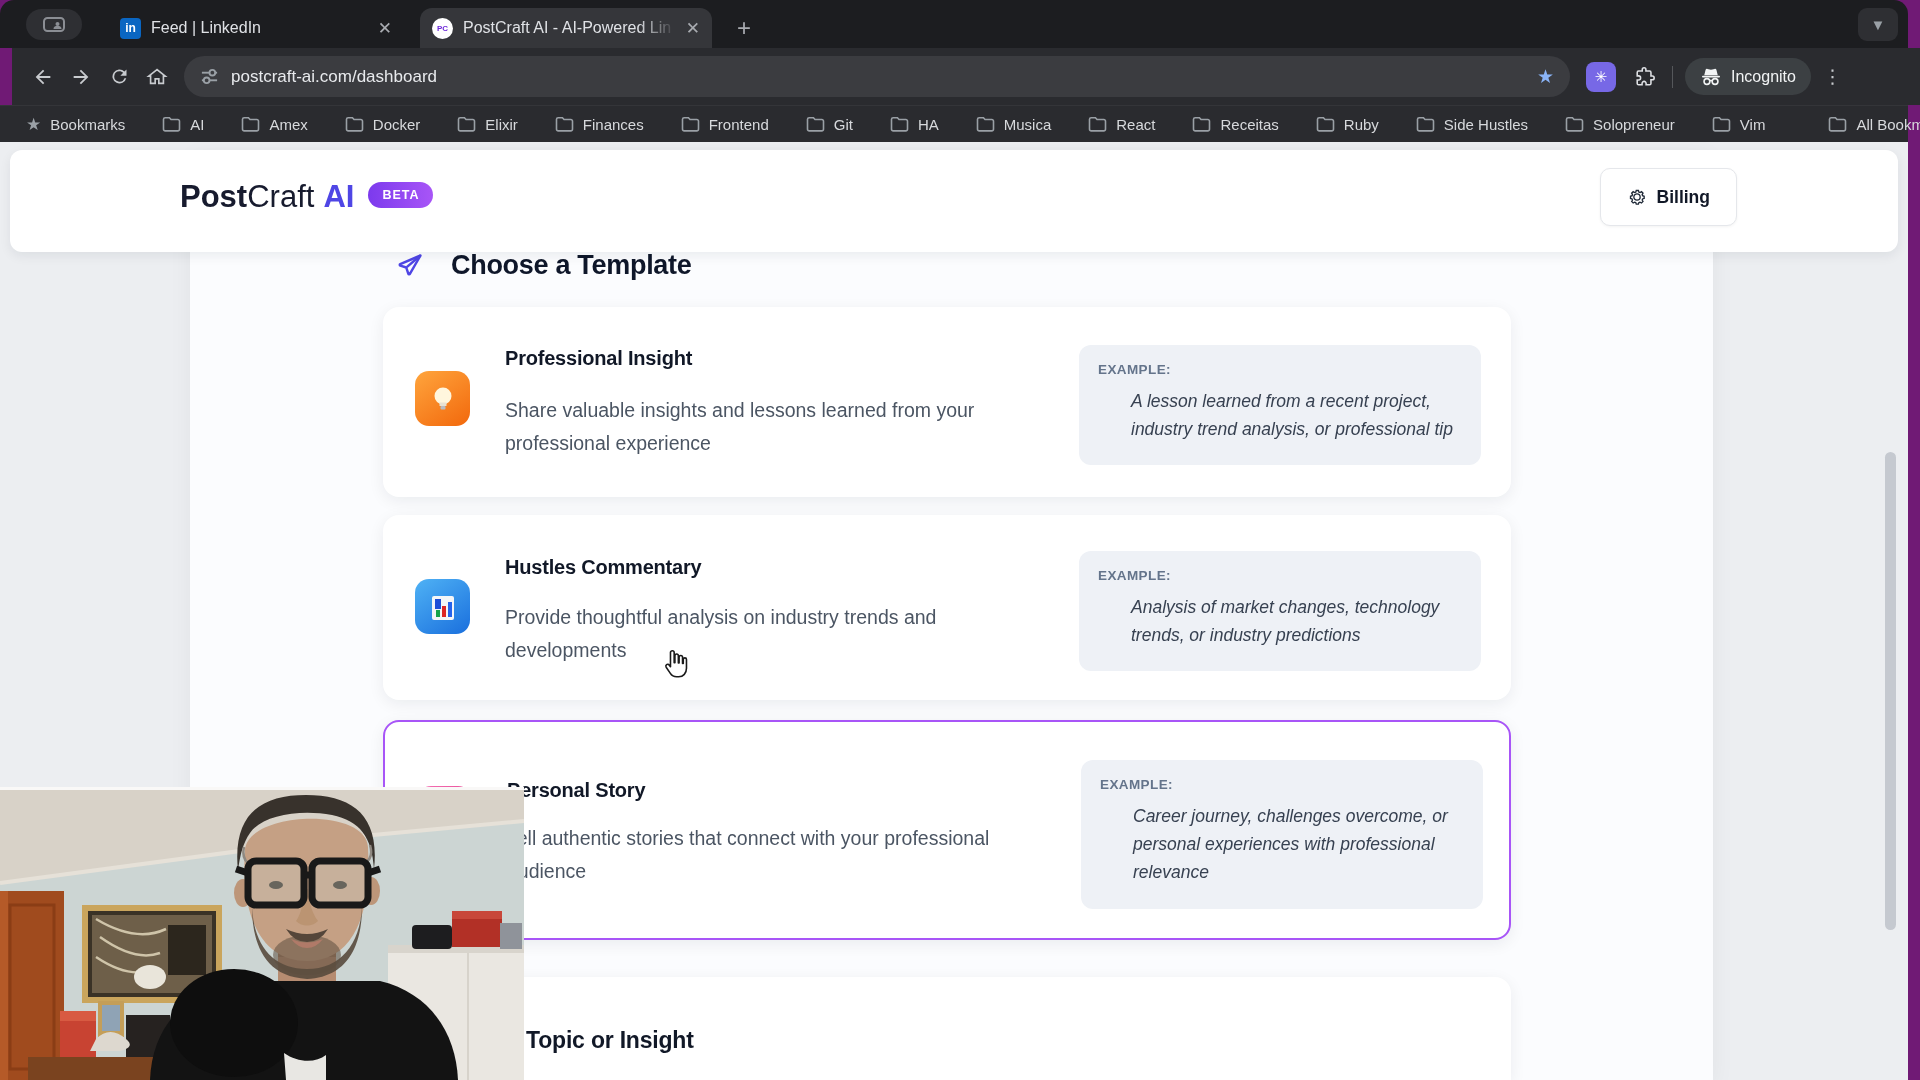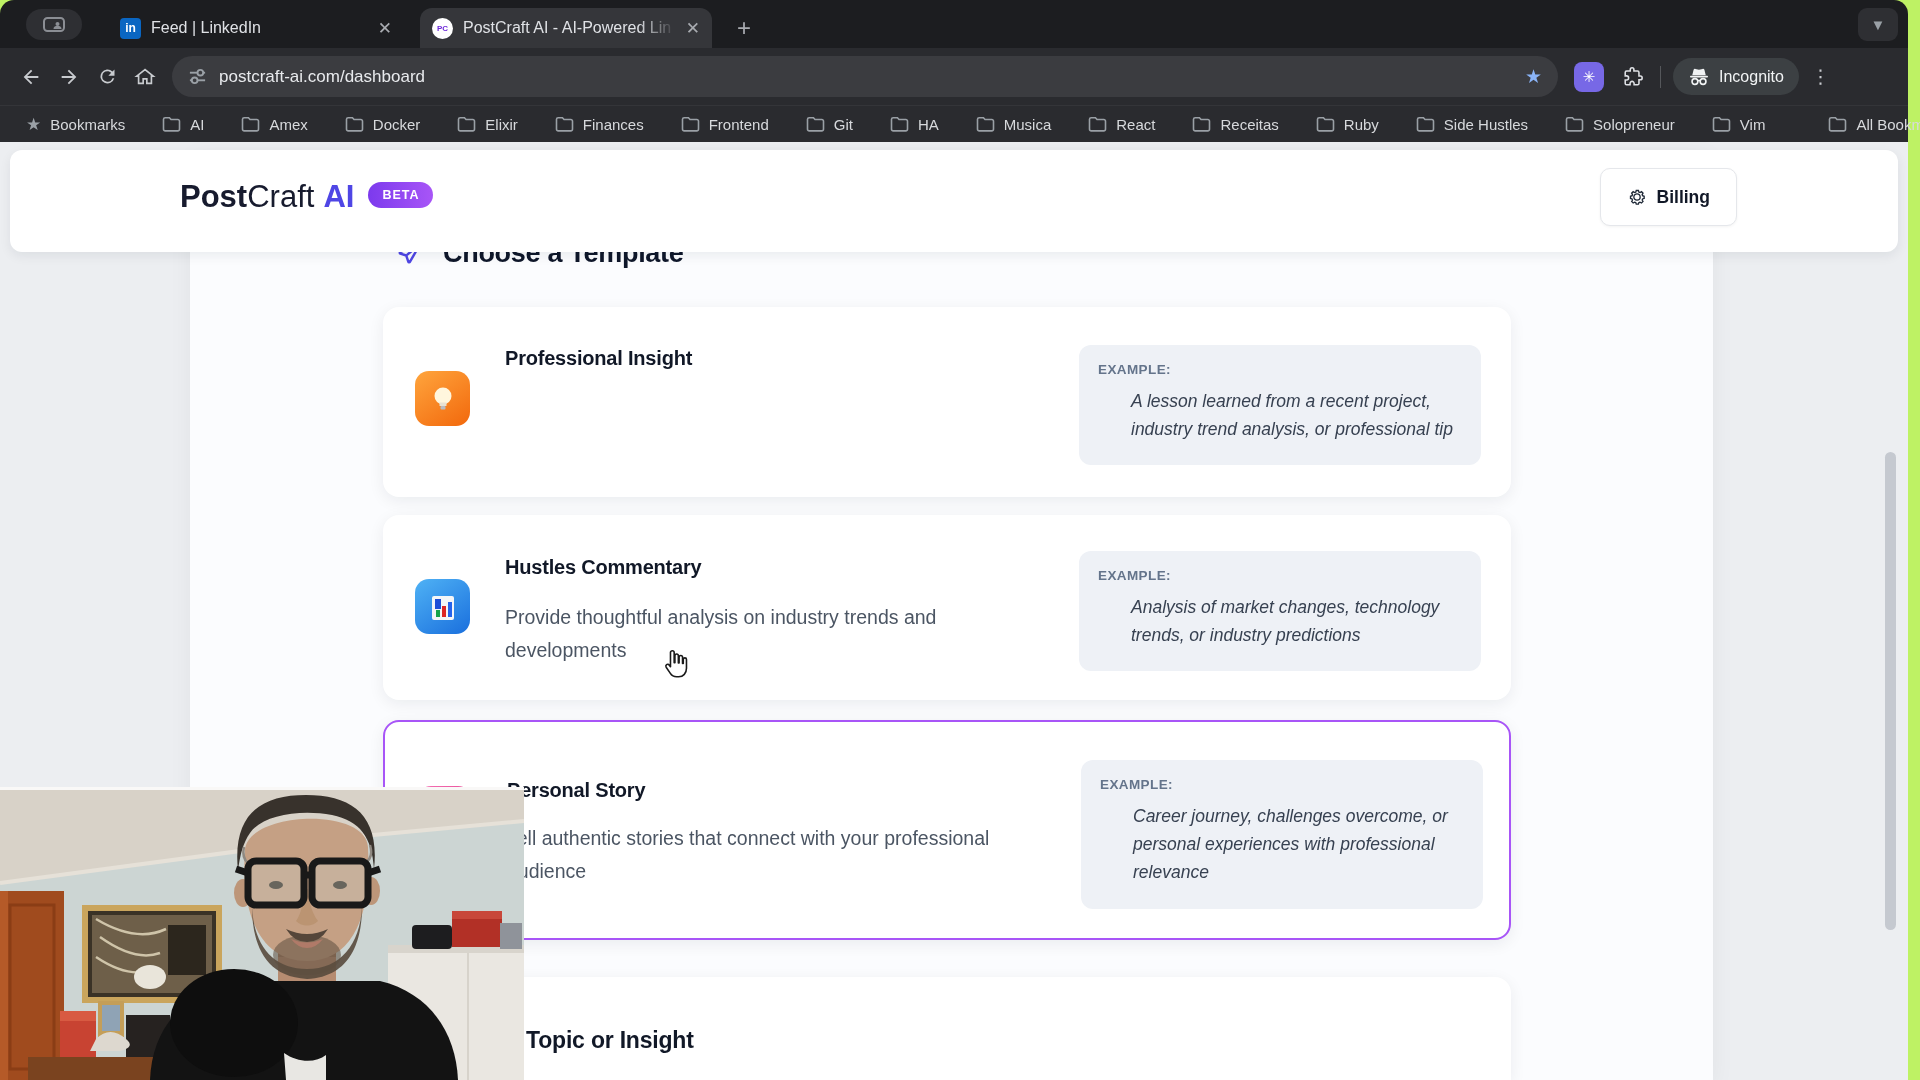--- a/index.html
+++ b/index.html
@@ -1,18 +1,18 @@
 <!DOCTYPE html>
 <html><head>
 <meta charset="utf-8">
 <style>
   * { margin:0; padding:0; box-sizing:border-box; }
   html,body { width:1920px; height:1080px; background:#000; overflow:hidden;
     font-family:"Liberation Sans", sans-serif; }
-  .stage { position:relative; width:1920px; height:1080px; background:#bef264; }
+  .stage { position:relative; width:1920px; height:1080px; background:#701a75; }
   .browser { position:absolute; left:0; top:0; width:1908px; height:1080px; }
 
   
   .tabstrip { position:absolute; left:0; top:0; width:100%; height:48px;
     background:#1c1d20; border-radius:14px 14px 0 0; }
   .tabsearch { position:absolute; left:26px; top:9px; width:56px; height:31px;
     background:#2e2f33; border-radius:16px; display:flex; align-items:center; justify-content:center; }
   .tab { position:absolute; top:8px; height:40px; display:flex; align-items:center;
     padding:0 12px; color:#dfe1e5; font-size:16px; }
   .tab.inactive { left:108px; width:296px; }
@@ -24,21 +24,21 @@
     font-weight:bold; font-size:12px; display:flex; align-items:center; justify-content:center; flex:none; }
   .favicon-pc { width:21px; height:21px; background:#fff; border-radius:50%; color:#6d28d9;
     font-weight:bold; font-size:8px; display:flex; align-items:center; justify-content:center; flex:none;text-align:right; }
   .tab-close { color:#a8abb0; font-size:17px; line-height:1; flex:none; }
   .newtab { position:absolute; left:728px; top:12px; width:32px; height:32px; color:#a8abb0;
     font-size:24px; display:flex; align-items:center; justify-content:center; }
   .strip-menu { position:absolute; right:10px; top:8px; width:40px; height:33px; background:#2e2f33;
     border-radius:9px; color:#9aa0a6; font-size:15px; display:flex; align-items:center; justify-content:center; }
 
   
-  .toolbar { position:absolute; left:0; top:48px; width:100%; height:57px; background:#2a2b2f;
+  .toolbar { position:absolute; left:12px; top:48px; width:100%; height:57px; background:#2a2b2f;
     display:flex; align-items:center; padding:0 12px; }
   .navbtn { width:38px; height:38px; display:flex; align-items:center; justify-content:center; flex:none; }
   .omnibox { margin-left:8px; width:1386px; height:41px; background:#3b3c40; border-radius:21px;
     display:flex; align-items:center; padding:0 16px; flex:none; }
   .omni-url { color:#e8eaed; font-size:17px; margin-left:12px; flex:1; }
   .omni-star { font-size:19px; color:#8ab4f8; flex:none; }
   .ext-custom { margin-left:16px; width:30px; height:30px; border-radius:8px; background:#7768e6;
     color:#fff; font-size:15px; display:flex; align-items:center; justify-content:center; flex:none; }
   .ext-puzzle { margin-left:12px; width:34px; height:34px; display:flex; align-items:center; justify-content:center; flex:none; }
   .tb-sep { margin-left:10px; width:1px; height:22px; background:#55575b; flex:none; }
@@ -66,21 +66,21 @@
   .logo .b { font-weight:800; } .logo .r { font-weight:400; } .logo .ai { font-weight:800; color:#4f46e5; margin-left:9px; }
   .beta { margin-left:14px; background:linear-gradient(90deg,#7c3aed,#a855f7); color:#fff; font-size:12.5px;
     font-weight:700; letter-spacing:1px; padding:6px 14px; border-radius:999px; position:relative; top:-2px; }
   .hdr-btns { position:absolute; right:161px; top:18px; display:flex; gap:21px; }
   .btn-billing { height:58px; padding:0 26px; background:#fff; border:1px solid #e5e7eb; border-radius:10px;
     display:flex; align-items:center; gap:10px; font-size:17.5px; font-weight:600; color:#111827;
     box-shadow:0 1px 3px rgba(0,0,0,.05); }
   .btn-signout { height:58px; padding:0 26px; background:#4f46e5; border-radius:10px; display:flex;
     align-items:center; gap:11px; font-size:17.5px; font-weight:600; color:#fff; }
 
-  .section-head { position:absolute; left:396px; top:96px; display:flex; align-items:center; gap:19px; z-index:1;text-align:center; }
+  .section-head { position:absolute; left:396px; top:108px; display:flex; align-items:center; gap:27px; z-index:1;text-align:center; }
   .section-title { font-size:27px; font-weight:800; color:#0f172a; letter-spacing:-.3px; }
 
   .card { position:absolute; left:383px; width:1128px; background:#fff; border-radius:16px;
     box-shadow:0 4px 16px rgba(15,23,42,.07); z-index:1; }
   .card.selected { border:2px solid #a855f7; }
   .tpl-icon { position:absolute; left:32px; top:64px; width:55px; height:55px; border-radius:14px;
     display:flex; align-items:center; justify-content:center; }
   .tpl-icon.orange { background:linear-gradient(145deg,#ffa53d,#f2680c); }
   .tpl-icon.blue { background:linear-gradient(145deg,#4fb2f5,#1a6fdd); }
   .tpl-icon.pink { background:linear-gradient(145deg,#f472b6,#db2777); }
@@ -342,20 +342,21 @@
 
     <div class="card" style="top:165px; height:190px;">
       <div class="tpl-icon orange">
         <svg width="32" height="32" viewBox="0 0 32 32">
           <circle cx="16" cy="13" r="8.5" fill="#fff6dd"></circle>
           <path d="M12.5 19.5h7v3.5h-7z" fill="#e9e2d2"></path>
           <rect x="13.5" y="23" width="5" height="3.5" rx="1" fill="#b9bcc2"></rect>
         </svg>
       </div>
       <div class="card-title" style="top:40px;">Professional Insight</div>
+      <div class="card-desc" style="top:87px; width:515px;">Share valuable insights and lessons learned from your professional experience</div>
       <div class="example" style="top:38px; min-height:120px;">
         <div class="ex-label">EXAMPLE:</div>
         <div class="ex-text">A lesson learned from a recent project, industry trend analysis, or professional tip</div>
       </div>
     </div>
 
     <div class="card" style="top:373px; height:185px;">
       <div class="tpl-icon blue">
         <svg width="32" height="32" viewBox="0 0 32 32">
           <rect x="5" y="5" width="22" height="24" rx="2" fill="#f4f6f8"></rect>

